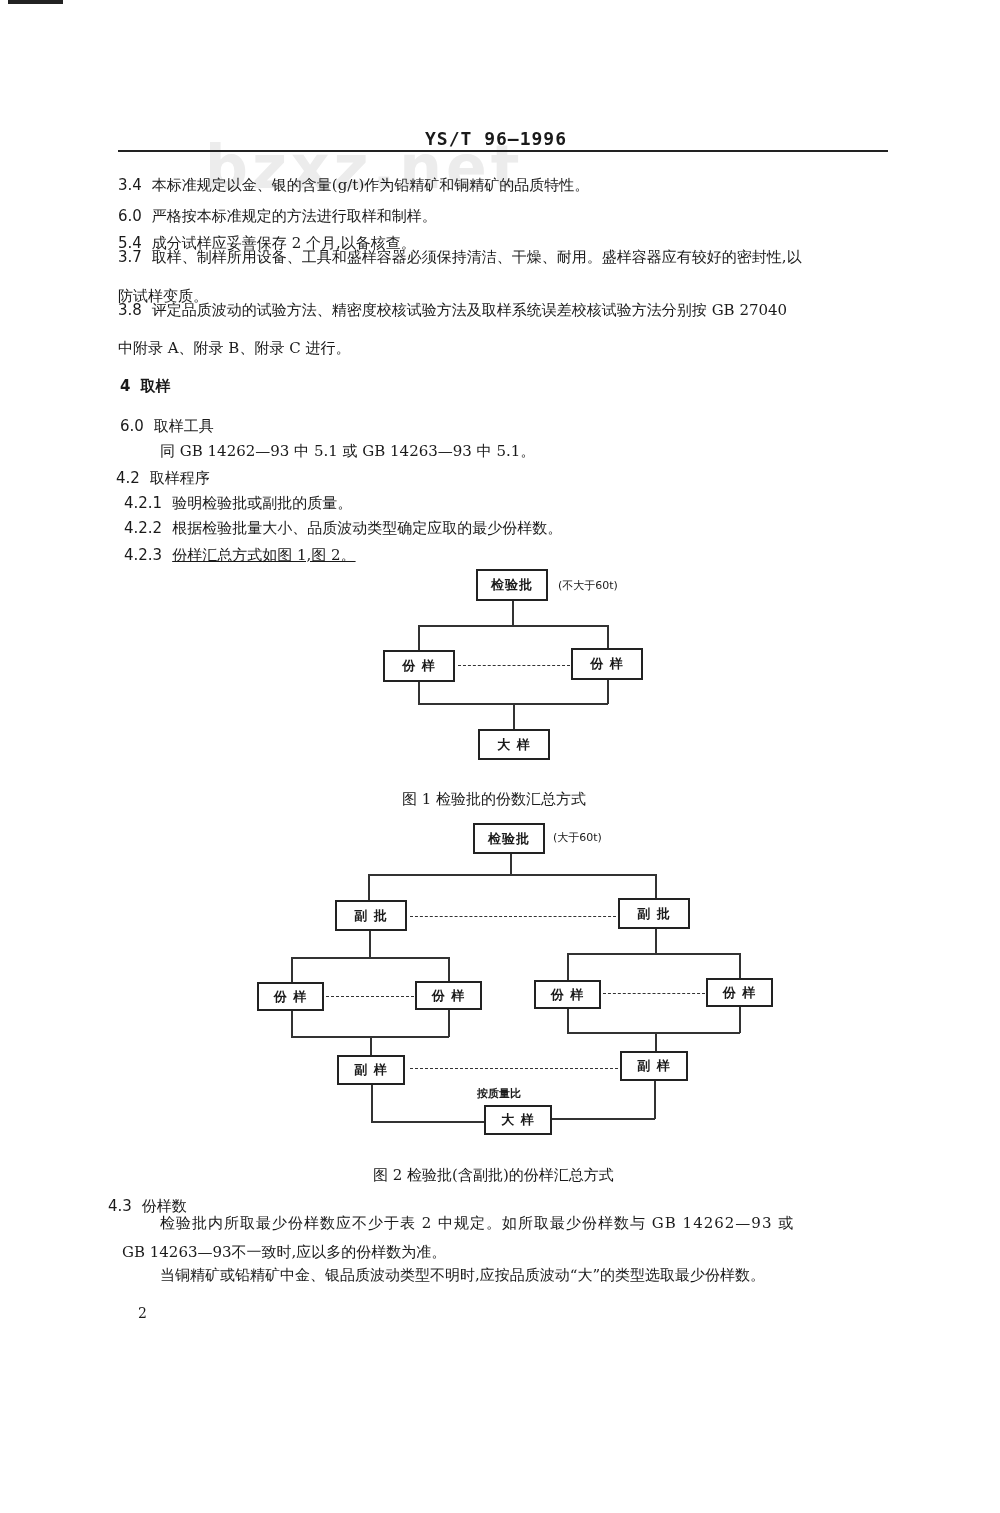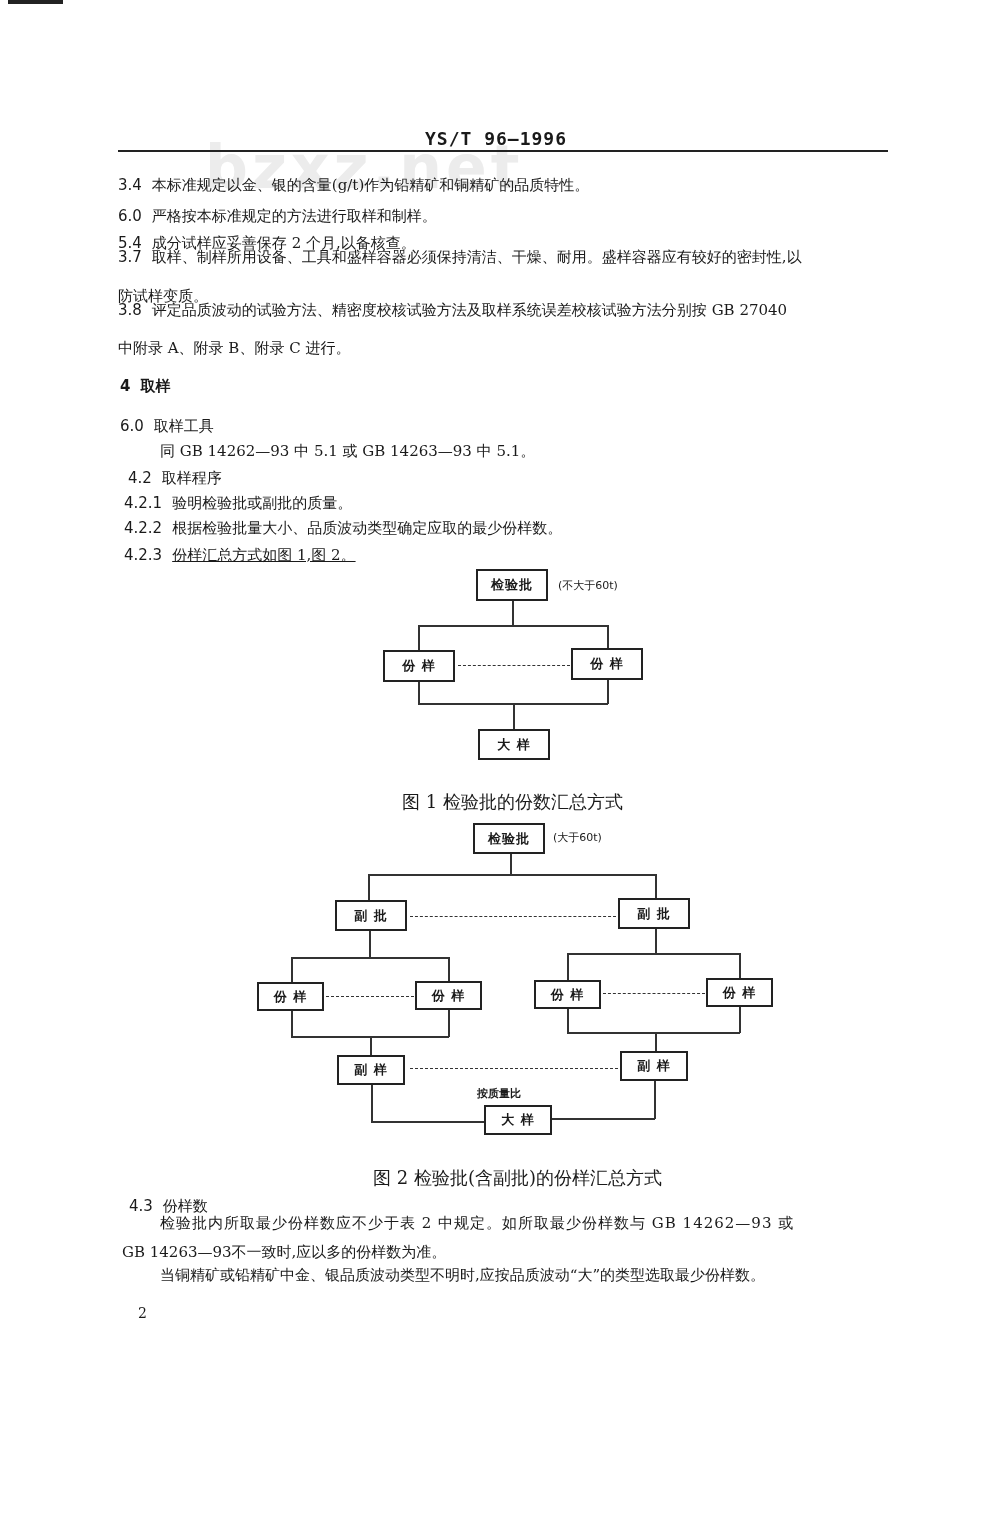--- a/index.html
+++ b/index.html
@@ -15,21 +15,21 @@
   .line { font-size:15px; white-space:nowrap; line-height:20px; }
   .num { display:inline-block; font-family:"DejaVu Sans", sans-serif; margin-right:10px; }
   .b { font-weight:bold; }
   .box { position:absolute; border:2.5px solid #222; background:#fff; font-size:13px;
          font-family:"DejaVu Sans", sans-serif; display:flex; align-items:center; justify-content:center;
          box-sizing:border-box; letter-spacing:1px; font-weight:bold; }
   .hl { position:absolute; height:1.5px; background:#333; }
   .vl { position:absolute; width:1.5px; background:#333; }
   .dl { position:absolute; height:0; border-top:1.5px dashed #333; }
   .note { position:absolute; font-size:11px; font-family:"DejaVu Sans", sans-serif; }
-  .caption { position:absolute; font-size:18px; white-space:nowrap; }
+  .caption { position:absolute; font-size:15px; white-space:nowrap; }
 </style>
 </head>
 <body>
 
 <div class="abs topmark"></div>
 <div class="abs watermark">bzxz.net</div>
 <div class="abs header-code">YS/T 96—1996</div>
 <div class="abs header-rule"></div>
 
 <div class="abs line" style="left:118px;top:175px;">
@@ -50,21 +50,21 @@
 </div>
 <div class="abs line" style="left:118px;top:338px;">中附录 A、附录 B、附录 C 进行。</div>
 
 <div class="abs line b" style="left:120px;top:376px;text-align:center;">
   <span class="num">4</span><span>取样</span>
 </div>
 <div class="abs line" style="left:120px;top:416px;">
   <span class="num">6.0</span><span>取样工具</span>
 </div>
 <div class="abs line" style="left:160px;top:441px;">同 GB 14262—93 中 5.1 或 GB 14263—93 中 5.1。</div>
-<div class="abs line" style="left:128px;top:468px;text-align:right;">
+<div class="abs line" style="left:116px;top:468px;text-align:right;">
   <span class="num">4.2</span><span>取样程序</span>
 </div>
 <div class="abs line" style="left:124px;top:493px;">
   <span class="num">4.2.1</span><span>验明检验批或副批的质量。</span>
 </div>
 <div class="abs line" style="left:124px;top:518px;text-align:right;">
   <span class="num">4.2.2</span><span>根据检验批量大小、品质波动类型确定应取的最少份样数。</span>
 </div>
 <div class="abs line" style="left:124px;top:545px;text-decoration:underline;">
   <span class="num">4.2.3</span><span>份样汇总方式如图 1,图 2。</span>
@@ -128,20 +128,20 @@
   <div class="dl" style="left:410px;top:1068px;width:208px;"></div>
   <div class="note" style="left:477px;top:1086px;font-weight:bold;">按质量比</div>
   <div class="vl" style="left:371px;top:1085px;height:37px;"></div>
   <div class="vl" style="left:654px;top:1081px;height:38px;"></div>
   <div class="hl" style="left:371px;top:1121px;width:115px;"></div>
   <div class="hl" style="left:532px;top:1118px;width:123px;"></div>
   <div class="box" style="left:484px;top:1105px;width:68px;height:30px;">大 样</div>
   <div class="caption" style="left:373px;top:1166px;">图 2   检验批(含副批)的份样汇总方式</div>
 </div>
 
-<div class="abs line" style="left:129px;top:1196px;">
+<div class="abs line" style="left:108px;top:1196px;">
   <span class="num">4.3</span><span>份样数</span>
 </div>
 <div class="abs line" style="left:160px;top:1213px;letter-spacing:1px;">检验批内所取最少份样数应不少于表 2 中规定。如所取最少份样数与 GB 14262—93 或</div>
 <div class="abs line" style="left:122px;top:1242px;">GB 14263—93不一致时,应以多的份样数为准。</div>
 <div class="abs line" style="left:160px;top:1265px;">当铜精矿或铅精矿中金、银品质波动类型不明时,应按品质波动“大”的类型选取最少份样数。</div>
 
 <div class="abs line" style="left:138px;top:1303px;font-size:14px;">2</div>
 
 </body></html>

